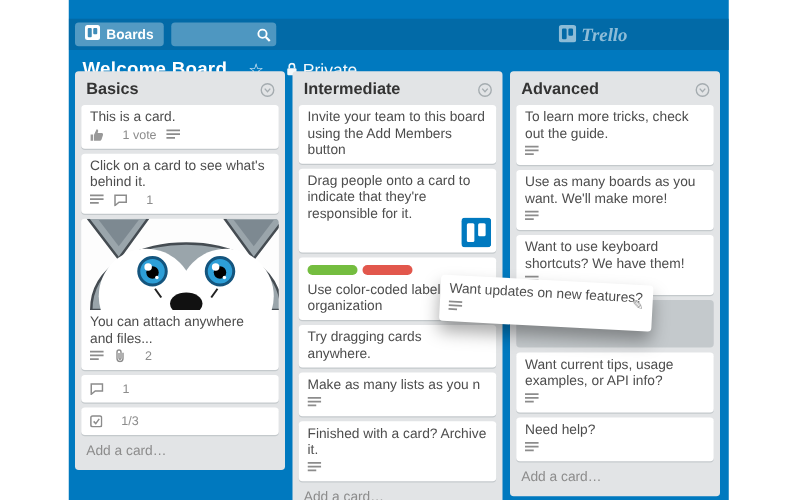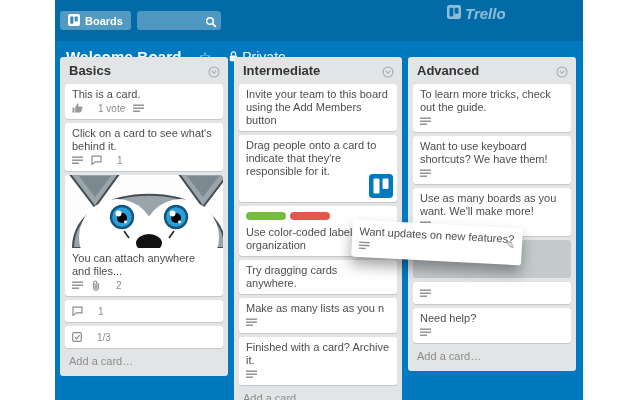--- a/index.html
+++ b/index.html
@@ -1,28 +1,28 @@
 <!DOCTYPE html>
 <html><head>
 <meta charset="utf-8">
 <style>
   html,body{margin:0;padding:0;background:#fff;}
   body{width:640px;height:400px;position:relative;overflow:hidden;
        font-family:"Liberation Sans",sans-serif;-webkit-font-smoothing:antialiased;}
   .app{position:absolute;left:55px;top:0;width:528px;height:400px;background:#0079bf;overflow:hidden;}
 
   
-  .topbar{position:relative;height:41px;background:#026aa7;display:flex;align-items:center;padding:0 5px;box-sizing:border-box;}
+  .topbar{position:relative;height:25px;background:#026aa7;display:flex;align-items:center;padding:0 5px;box-sizing:border-box;margin-top:15px;}
   .boards-btn{display:flex;align-items:center;gap:5px;height:19px;padding:0 8px;border-radius:3px;
               background:rgba(255,255,255,.32);color:#fff;font-size:11px;font-weight:bold;cursor:pointer;}
   .search-box{position:relative;margin-left:6px;width:84px;height:19px;border-radius:3px;background:rgba(255,255,255,.3);}
   .search-box input{position:absolute;left:4px;top:0;width:60px;height:19px;border:0;background:transparent;outline:none;color:#fff;font-size:11px;}
   .search-ic{position:absolute;right:4px;top:3px;}
   .logo{position:absolute;left:392px;top:5px;display:flex;align-items:center;gap:4px;opacity:.55;color:#fff;
-        font-family:Liberation Sans, sans-serif;font-style:italic;font-weight:bold;font-size:15px;cursor:pointer;}
+        font-family:Liberation Serif, serif;font-style:italic;font-weight:bold;font-size:15px;cursor:pointer;}
 
   
   .board-bar{height:31px;display:flex;align-items:center;padding:0 11px;color:#fff;}
   .board-title{font-size:15px;font-weight:bold;letter-spacing:.2px;}
   .star{margin-left:17px;font-size:14px;line-height:14px;cursor:pointer;opacity:.95;}
   .privacy{display:flex;align-items:center;gap:4px;margin-left:18px;font-size:14px;cursor:pointer;opacity:.95;}
 
   
   .lists{position:absolute;left:5px;top:57px;display:flex;align-items:flex-start;gap:6px;}
   .list{width:168px;background:#e2e4e6;border-radius:3px;padding:4px 5px;box-sizing:border-box;}
@@ -288,49 +288,50 @@
                   <g stroke="#8c8c8c" stroke-width="1.4">
                     <line x1="0" y1="1.2" x2="11" y2="1.2"></line>
                     <line x1="0" y1="4.2" x2="11" y2="4.2"></line>
                     <line x1="0" y1="7.2" x2="7" y2="7.2"></line>
                   </g>
                 </svg></span>
             </span>
           </div>
         </div>
         <div class="card">
+          <div>Use as many boards as you want. We'll make more!</div>
+          <div class="badges">
+            <span class="badge">
+              <span><svg width="11" height="9" viewBox="0 0 11 9">
+                  <g stroke="#8c8c8c" stroke-width="1.4">
+                    <line x1="0" y1="1.2" x2="11" y2="1.2"></line>
+                    <line x1="0" y1="4.2" x2="11" y2="4.2"></line>
+                    <line x1="0" y1="7.2" x2="7" y2="7.2"></line>
+                  </g>
+                </svg></span>
+            </span>
+          </div>
+        </div>
+        <div class="card">
           <div>Want to use keyboard shortcuts? We have them!</div>
           <div class="badges">
             <span class="badge">
               <span><svg width="11" height="9" viewBox="0 0 11 9">
                   <g stroke="#8c8c8c" stroke-width="1.4">
                     <line x1="0" y1="1.2" x2="11" y2="1.2"></line>
                     <line x1="0" y1="4.2" x2="11" y2="4.2"></line>
                     <line x1="0" y1="7.2" x2="7" y2="7.2"></line>
                   </g>
                 </svg></span>
             </span>
           </div>
         </div>
-        <div class="card">
-          <div>Use as many boards as you want. We'll make more!</div>
-          <div class="badges">
-            <span class="badge">
-              <span><svg width="11" height="9" viewBox="0 0 11 9">
-                  <g stroke="#8c8c8c" stroke-width="1.4">
-                    <line x1="0" y1="1.2" x2="11" y2="1.2"></line>
-                    <line x1="0" y1="4.2" x2="11" y2="4.2"></line>
-                    <line x1="0" y1="7.2" x2="7" y2="7.2"></line>
-                  </g>
-                </svg></span>
-            </span>
-          </div>
-        </div>
         <div class="card drop-placeholder"></div>
         <div class="card">
+          <div>Want current tips, usage examples, or API info?</div>
           <div class="badges">
             <span class="badge">
               <span><svg width="11" height="9" viewBox="0 0 11 9">
                   <g stroke="#8c8c8c" stroke-width="1.4">
                     <line x1="0" y1="1.2" x2="11" y2="1.2"></line>
                     <line x1="0" y1="4.2" x2="11" y2="4.2"></line>
                     <line x1="0" y1="7.2" x2="7" y2="7.2"></line>
                   </g>
                 </svg></span>
             </span>

